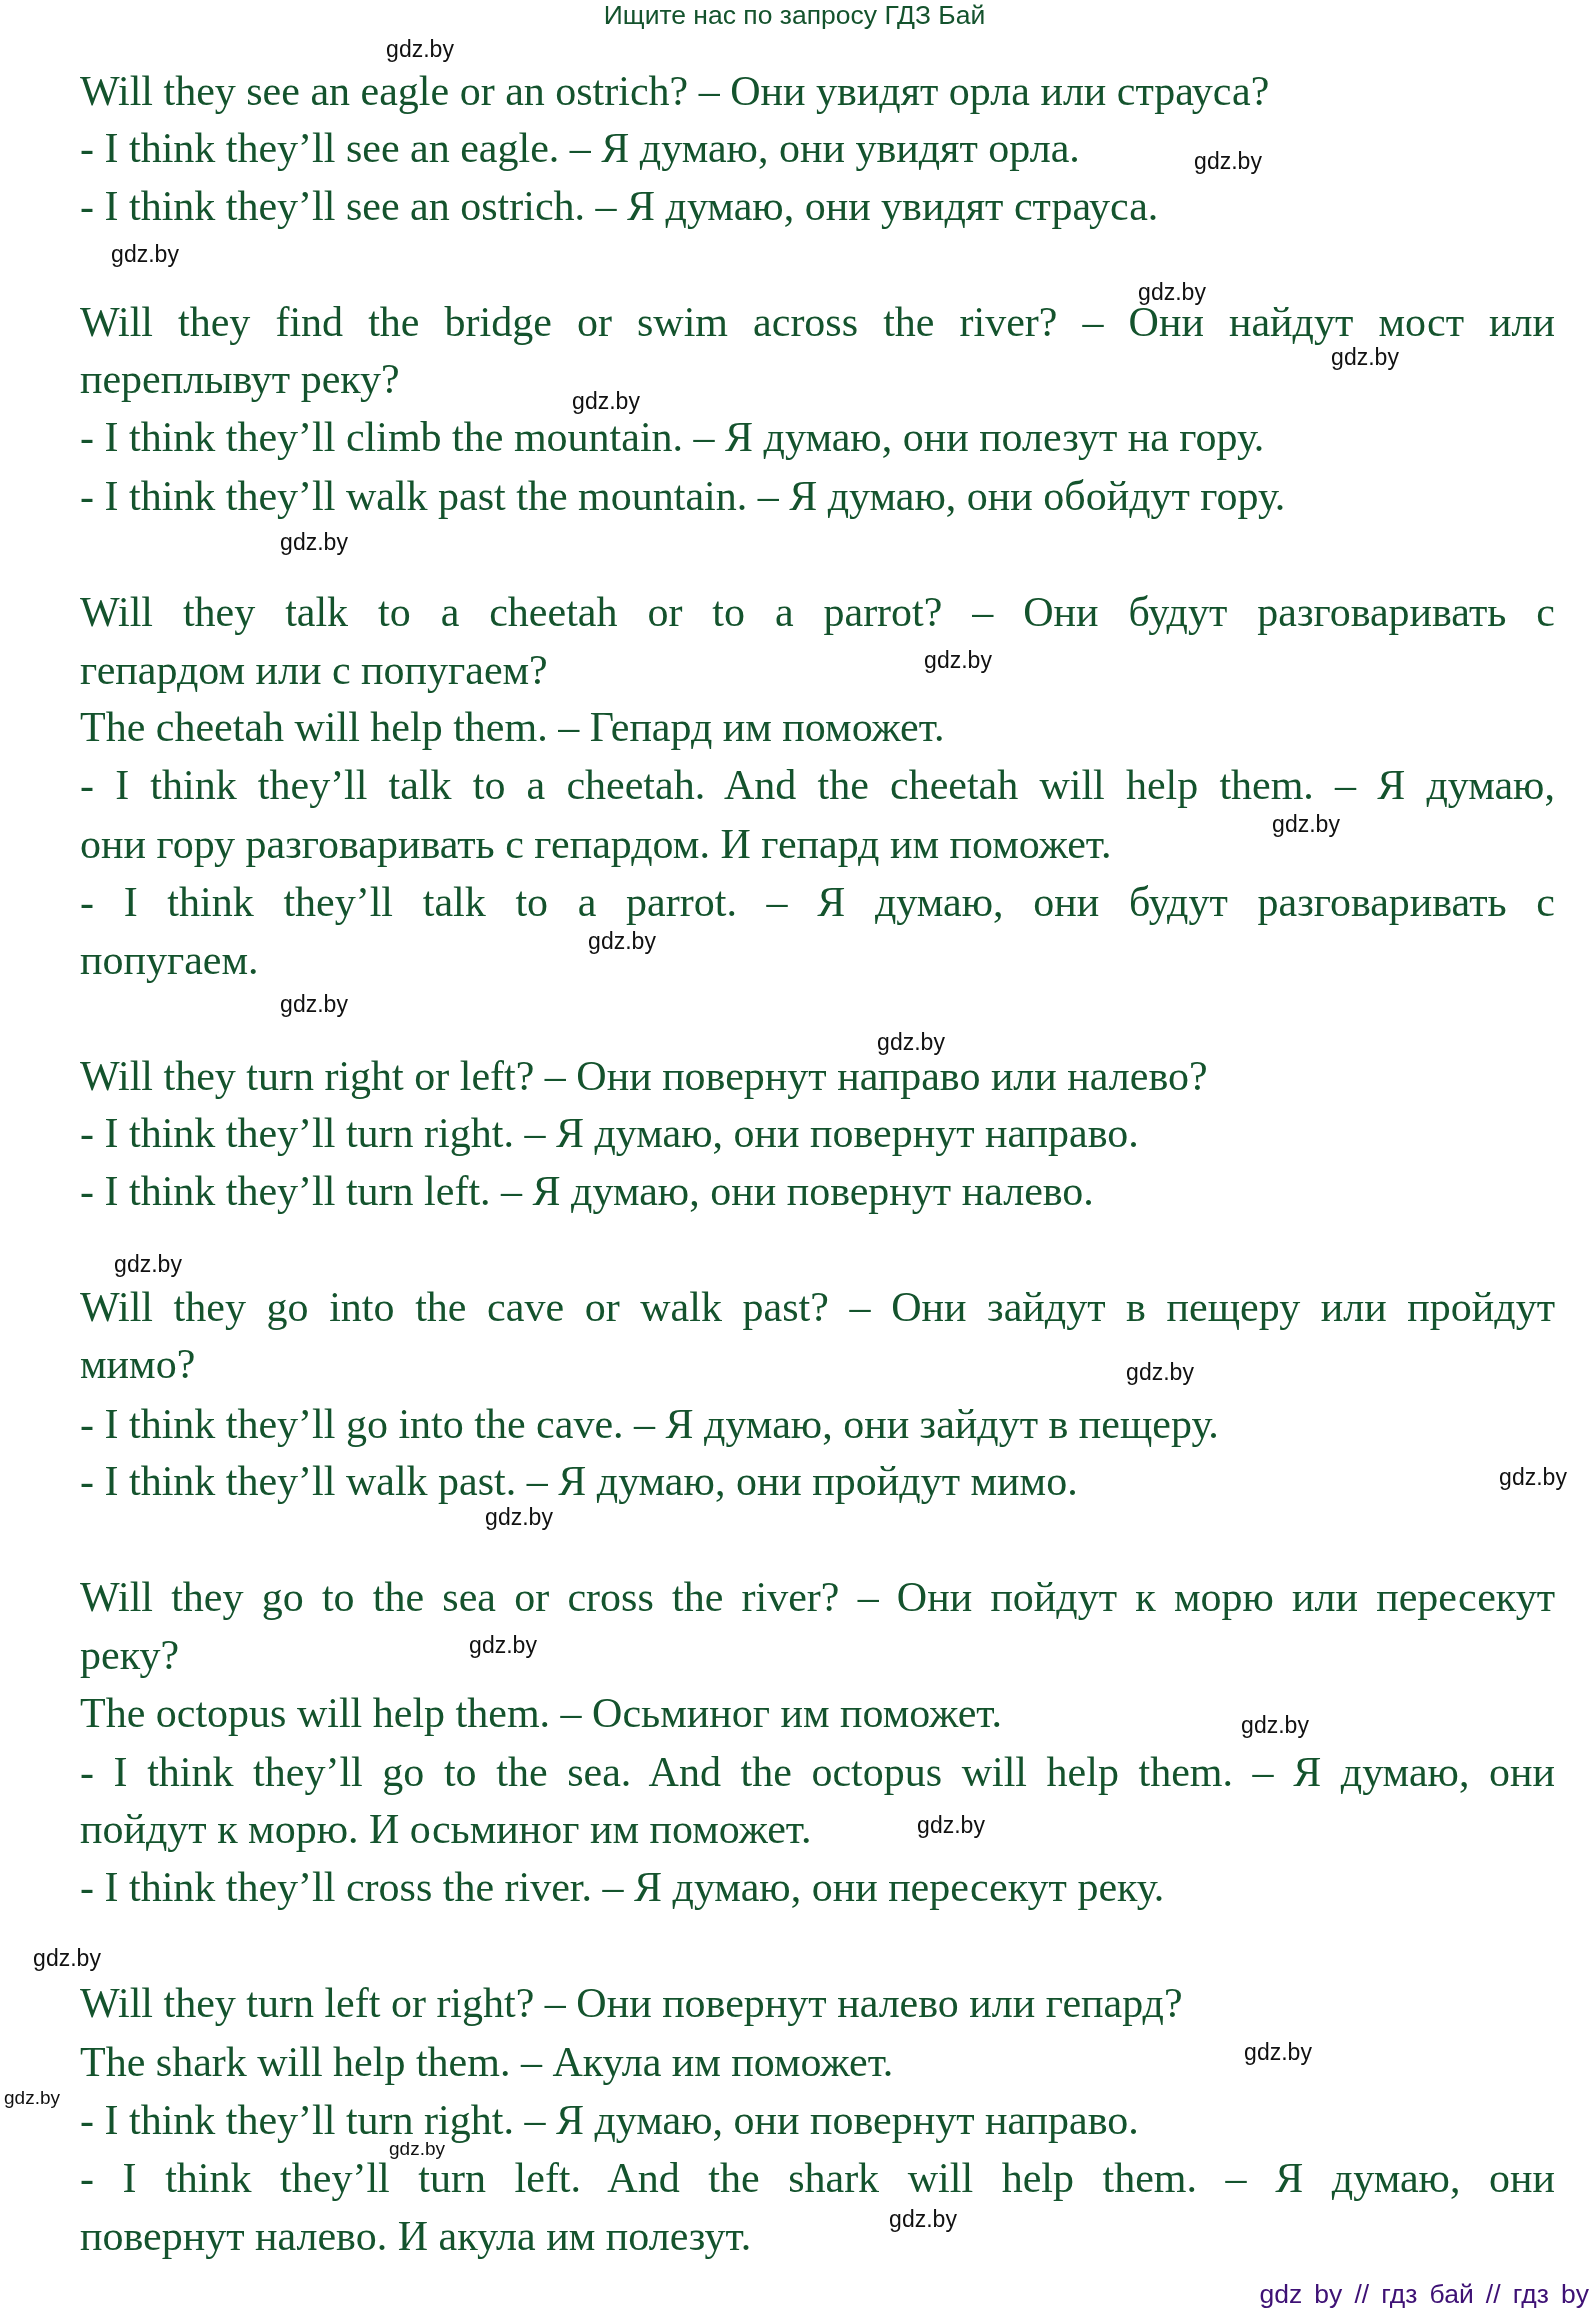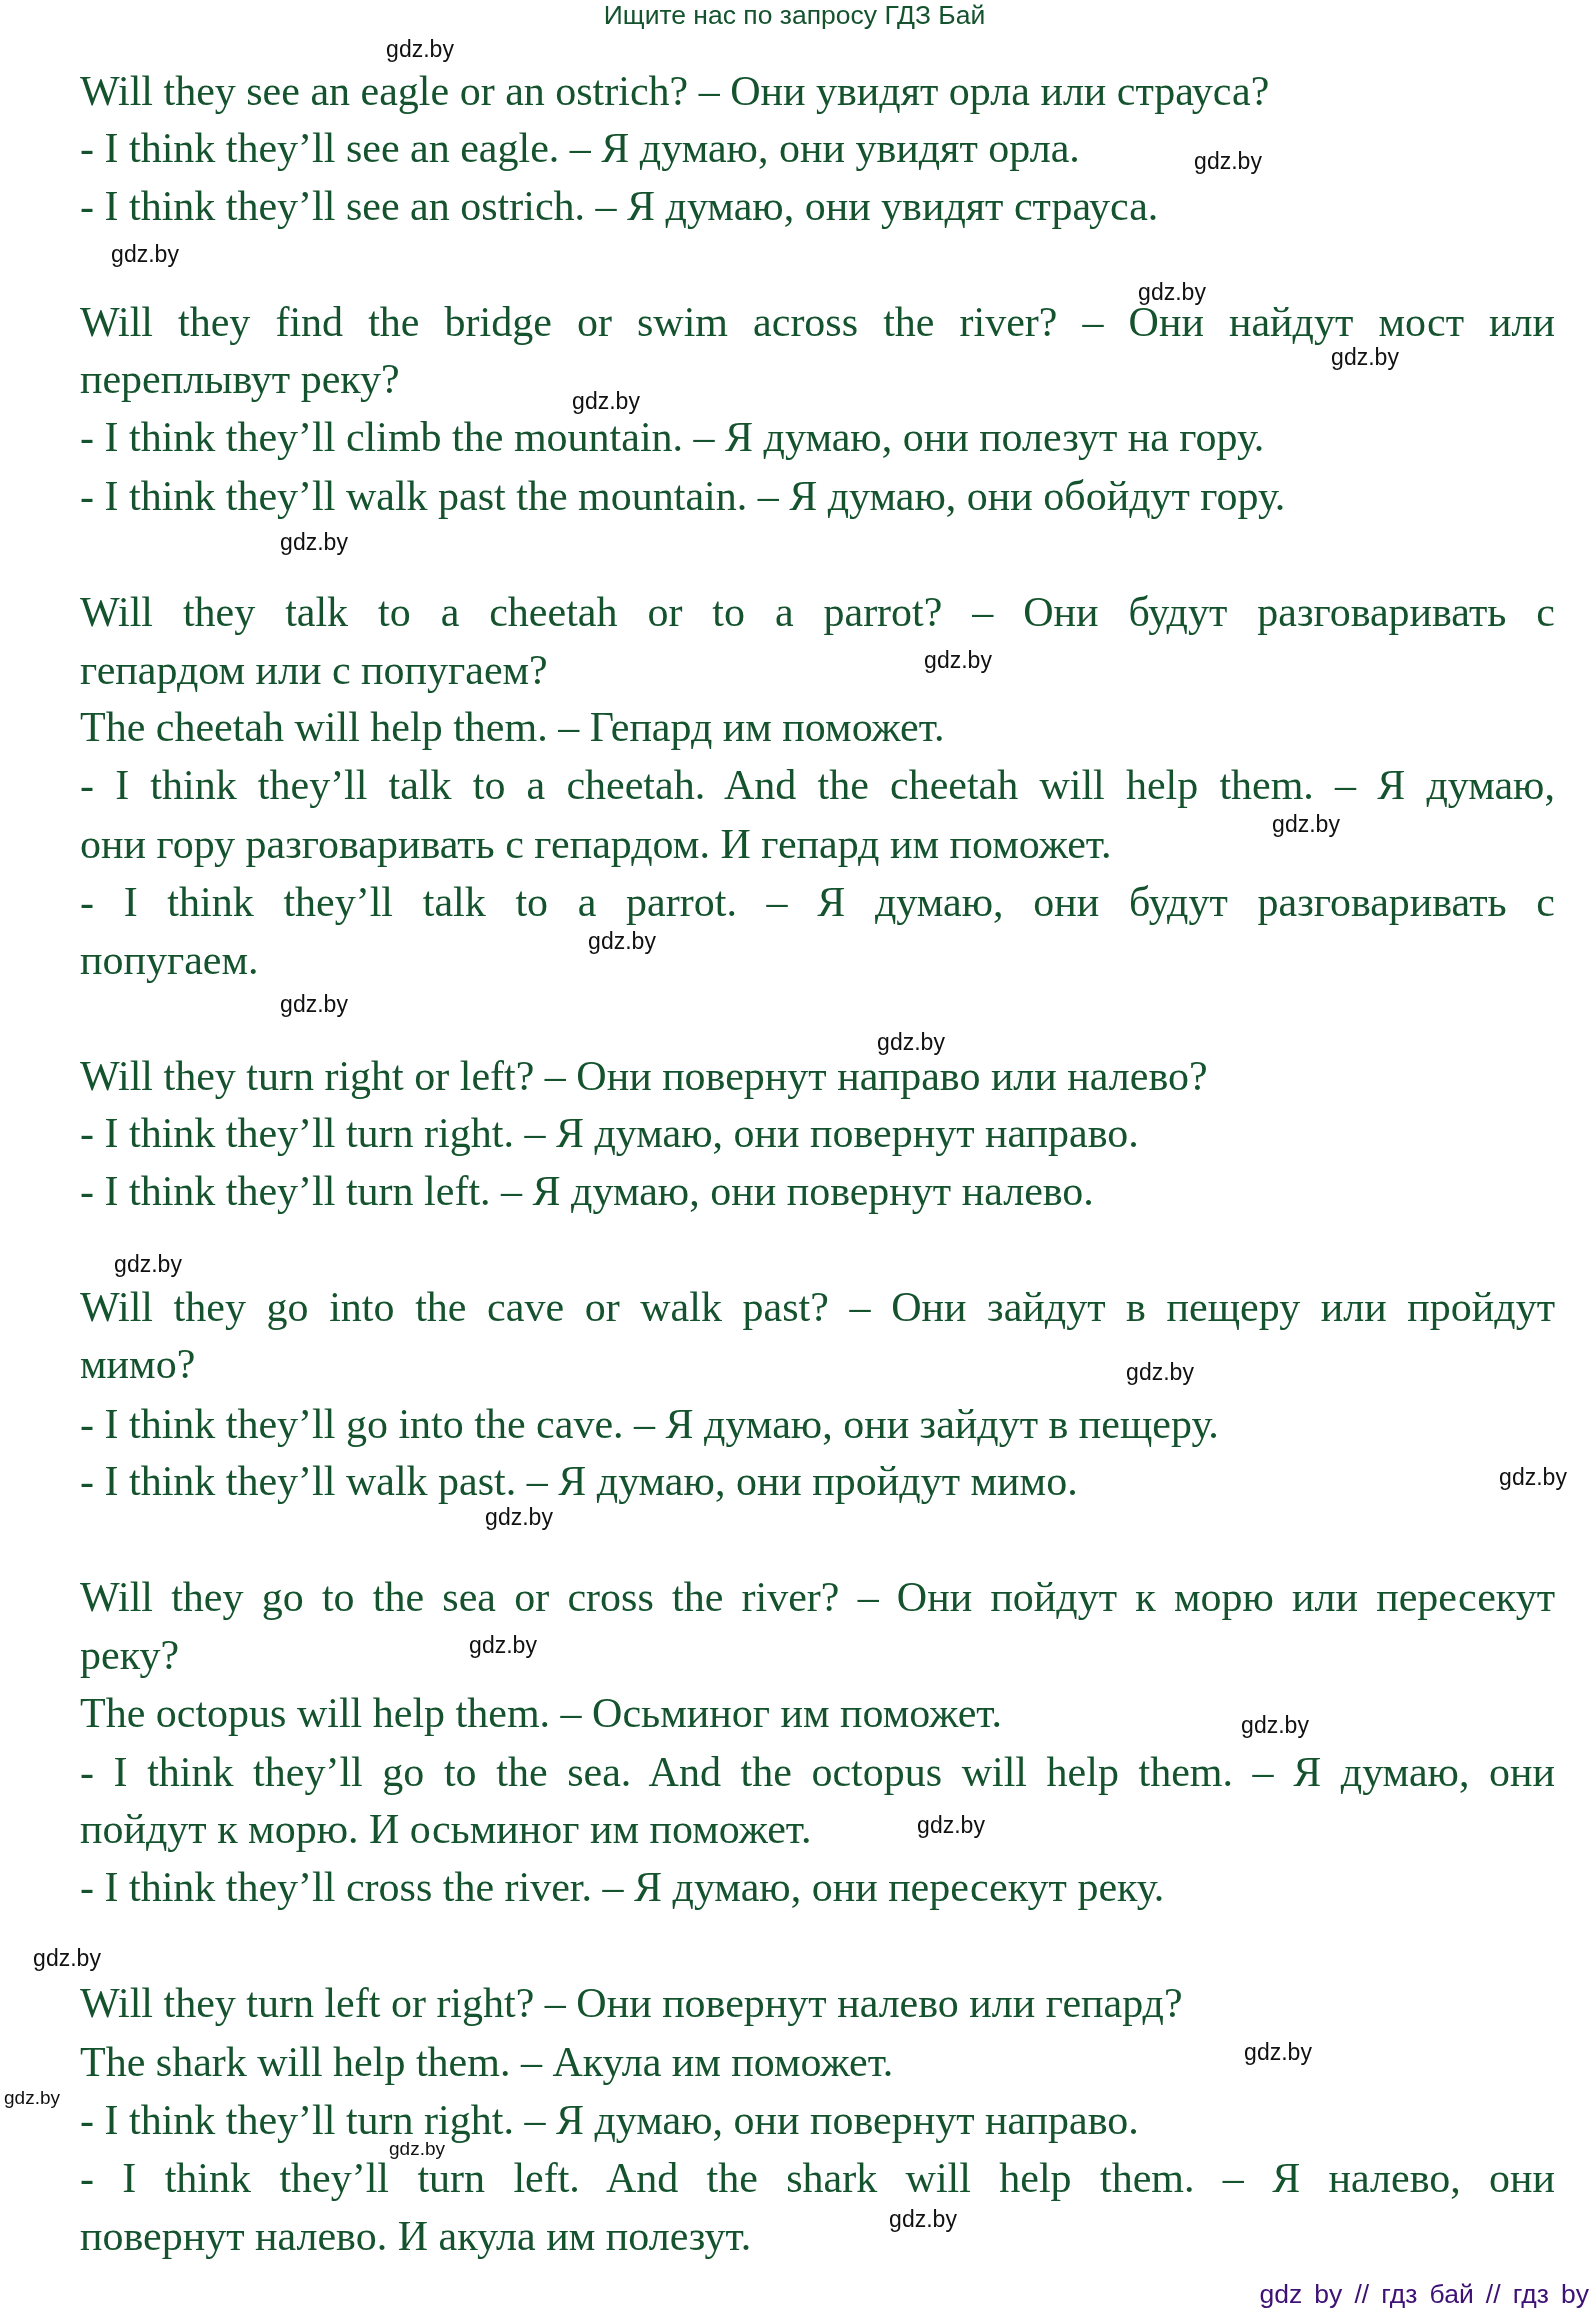--- a/index.html
+++ b/index.html
@@ -49,21 +49,21 @@
 <div class="line just" style="top:1571px">Will they go to the sea or cross the river? – Они пойдут к морю или пересекут</div>
 <div class="line" style="top:1629px">реку?</div>
 <div class="line" style="top:1687px">The octopus will help them. – Осьминог им поможет.</div>
 <div class="line just" style="top:1746px">- I think they’ll go to the sea. And the octopus will help them. – Я думаю, они</div>
 <div class="line" style="top:1803px">пойдут к морю. И осьминог им поможет.</div>
 <div class="line" style="top:1861px">- I think they’ll cross the river. – Я думаю, они пересекут реку.</div>
 
 <div class="line" style="top:1977px">Will they turn left or right? – Они повернут налево или гепард?</div>
 <div class="line" style="top:2036px">The shark will help them. – Акула им поможет.</div>
 <div class="line" style="top:2094px">- I think they’ll turn right. – Я думаю, они повернут направо.</div>
-<div class="line just" style="top:2152px">- I think they’ll turn left. And the shark will help them. – Я налево, они</div>
+<div class="line just" style="top:2152px">- I think they’ll turn left. And the shark will help them. – Я думаю, они</div>
 <div class="line" style="top:2210px">повернут налево. И акула им полезут.</div>
 
 <div class="wm" style="left:420px;top:49px">gdz.by</div>
 <div class="wm" style="left:1228px;top:161px">gdz.by</div>
 <div class="wm" style="left:145px;top:254px">gdz.by</div>
 <div class="wm" style="left:1172px;top:292px">gdz.by</div>
 <div class="wm" style="left:1365px;top:357px">gdz.by</div>
 <div class="wm" style="left:606px;top:401px">gdz.by</div>
 <div class="wm" style="left:314px;top:542px">gdz.by</div>
 <div class="wm" style="left:958px;top:660px">gdz.by</div>

